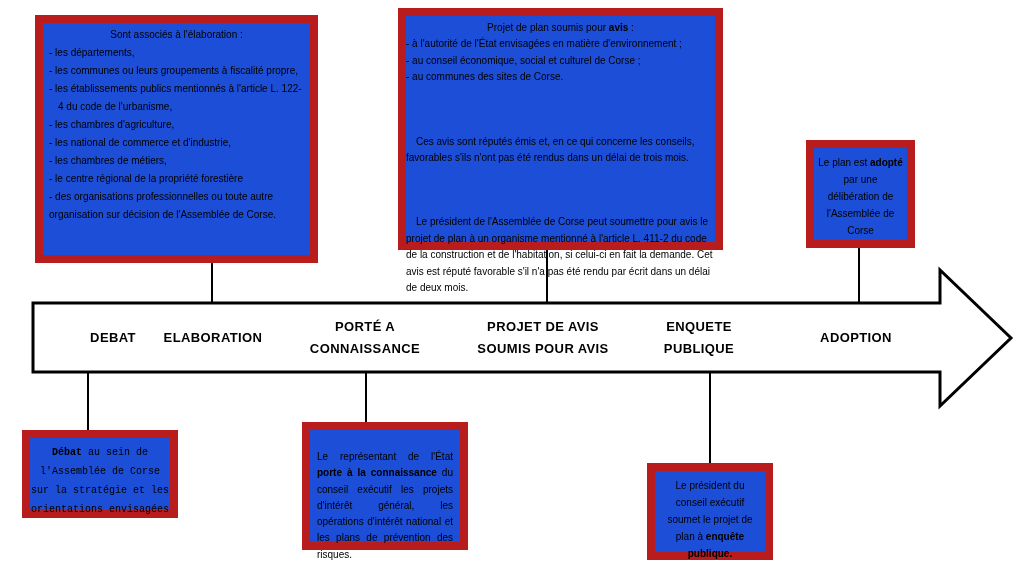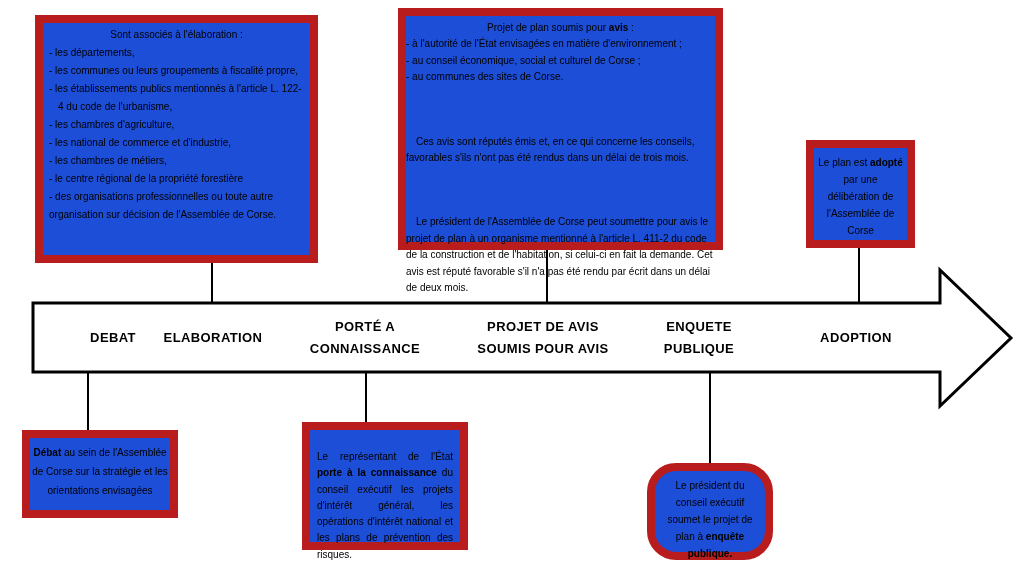--- a/index.html
+++ b/index.html
@@ -20,23 +20,23 @@
     box-sizing: border-box;
     font-size: 10px;
   }
   .box-title { text-align: center; }
   .hang { padding-left: 9px; text-indent: -9px; }
   .indent { text-indent: 10px; margin-top: 48px; }
   .bold { font-weight: bold; }
   #box-elaboration { left: 35px;  top: 15px;  width: 283px; height: 248px; padding: 3px 6px;  line-height: 18px; }
   #box-avis        { left: 398px; top: 8px;   width: 325px; height: 242px; padding: 4px 0;  line-height: 16.4px; }
   #box-adoption    { left: 806px; top: 140px; width: 109px; height: 108px;  padding: 6px 4px;  line-height: 17px;  text-align: center; }
-  #box-debat       { left: 22px;  top: 430px; width: 156px; height: 88px;  padding: 5px 0;  line-height: 19px;  text-align: center; }
+  #box-debat       { left: 22px;  top: 430px; width: 156px; height: 88px;  padding: 5px 0;  line-height: 19px;  text-align: center; font-family: Liberation Mono, monospace; }
   #box-connaissance{ left: 302px; top: 422px; width: 166px; height: 128px; padding: 19px 7px;  line-height: 16.3px; text-align: justify; }
-  #box-enquete     { left: 647px; top: 463px; width: 126px; height: 97px;  padding: 6px 5px;  line-height: 17px;  text-align: center; border-radius: 29px; }
+  #box-enquete     { left: 647px; top: 463px; width: 126px; height: 97px;  padding: 6px 5px;  line-height: 17px;  text-align: center; }
   .stage {
     position: absolute;
     top: 303px;
     height: 69px;
     transform: translateX(-50%);
     display: flex;
     flex-direction: column;
     align-items: center;
     justify-content: center;
     font-weight: bold;

